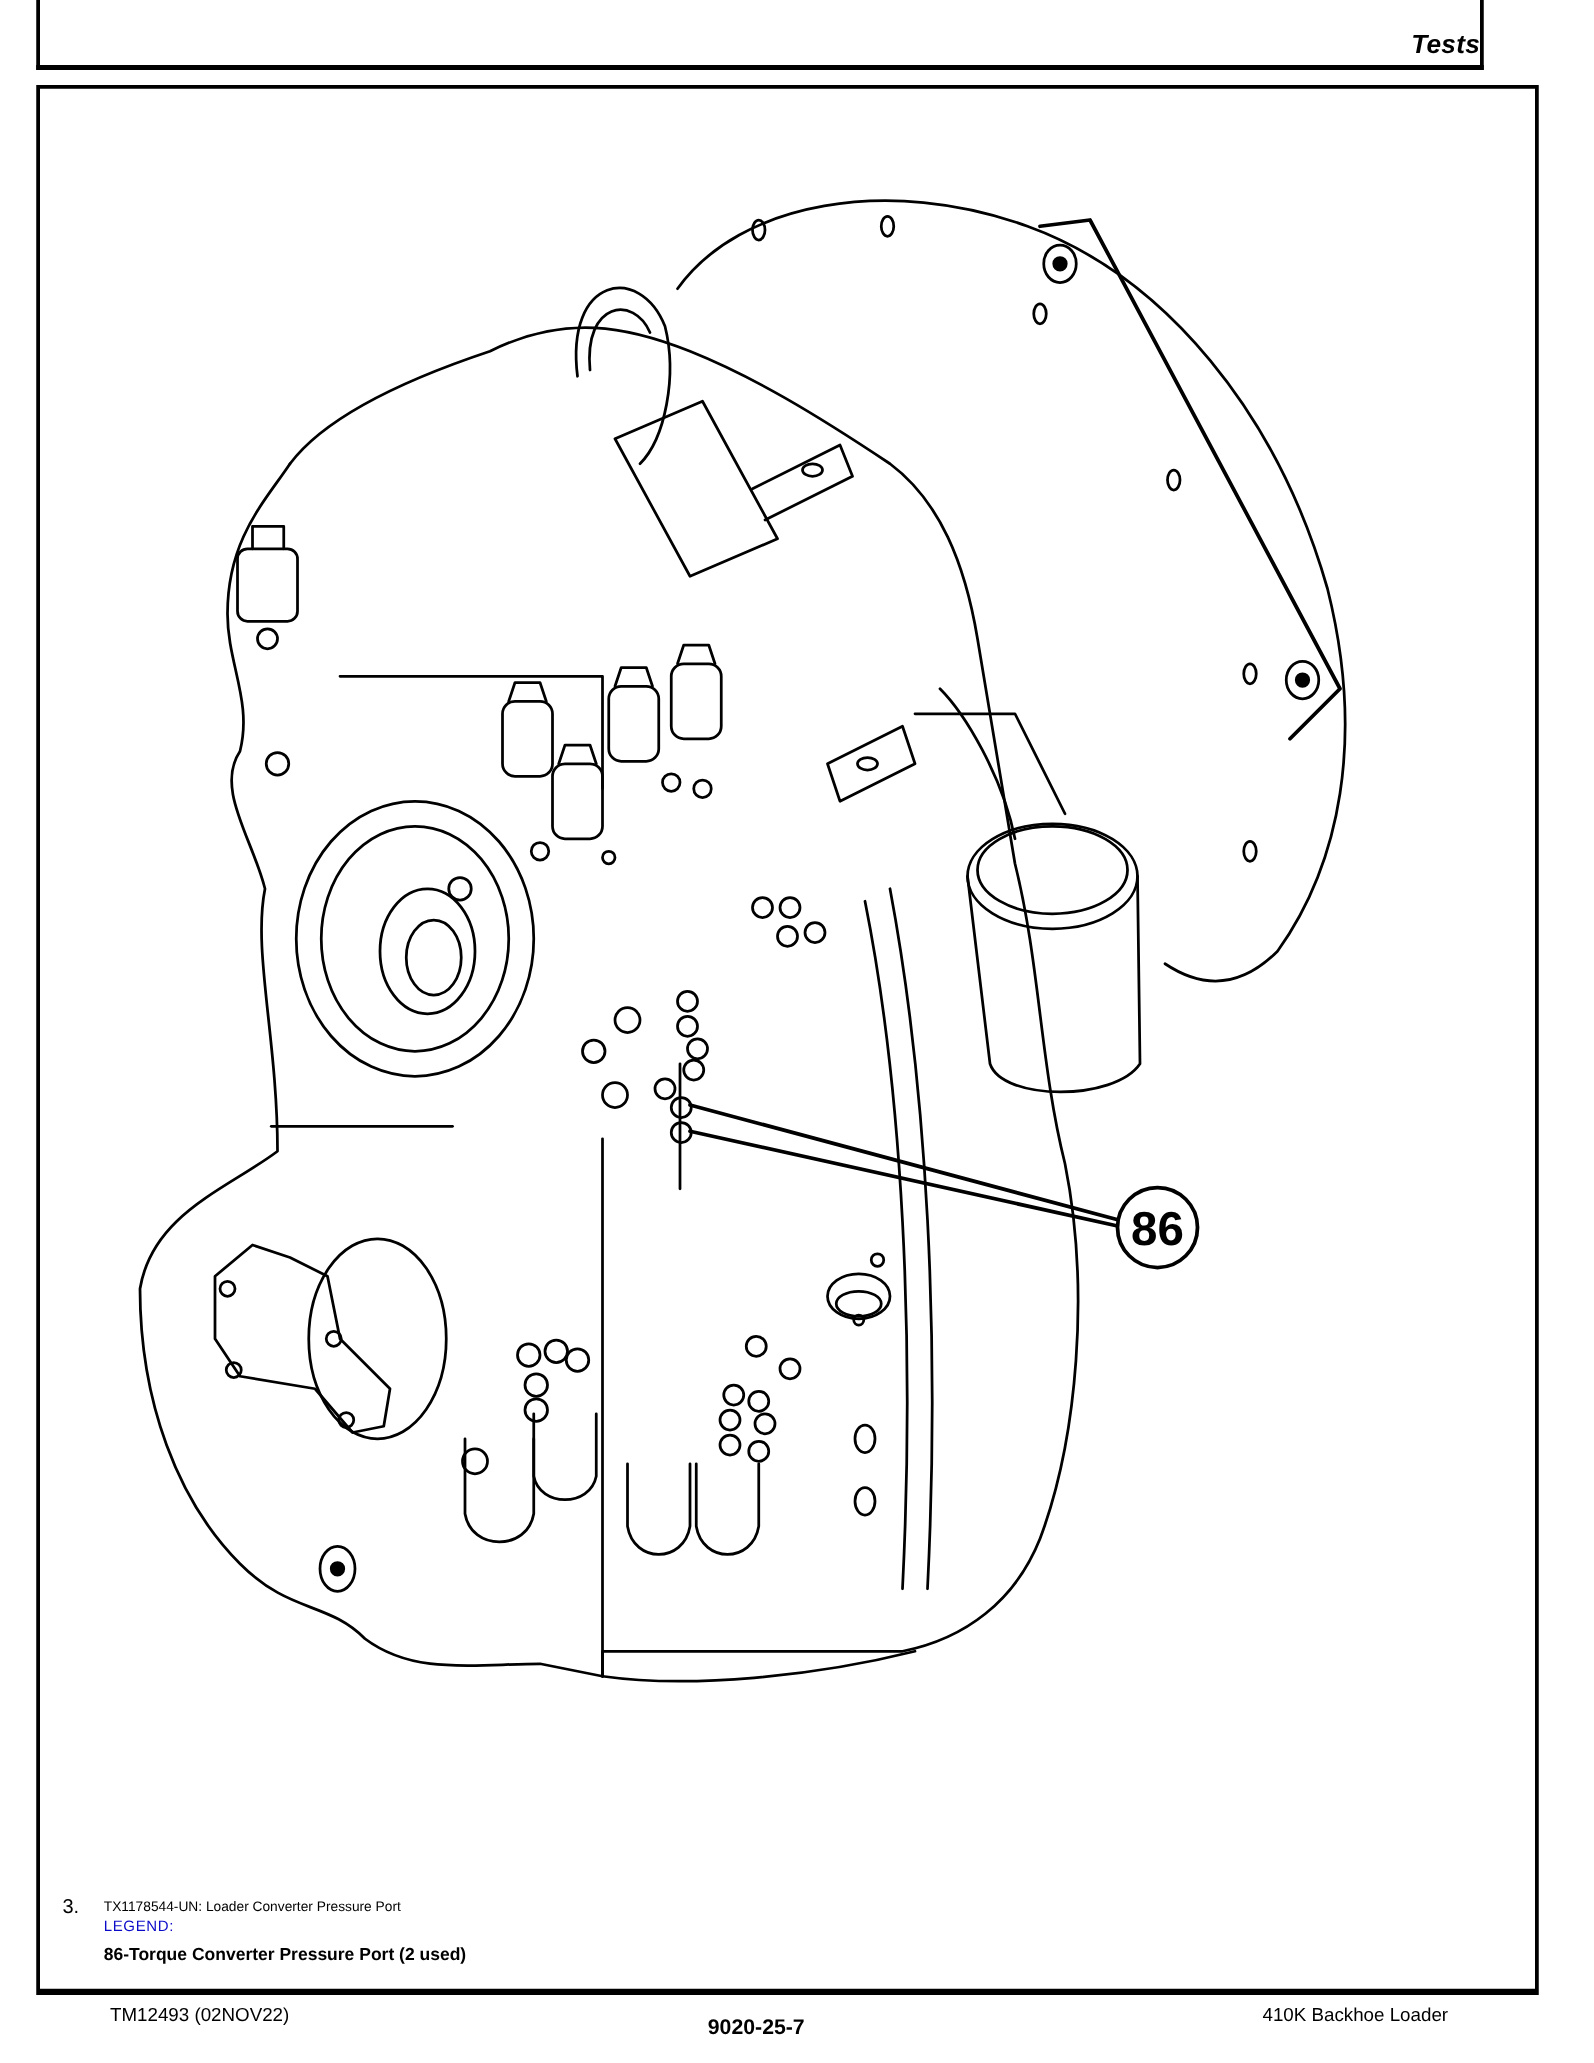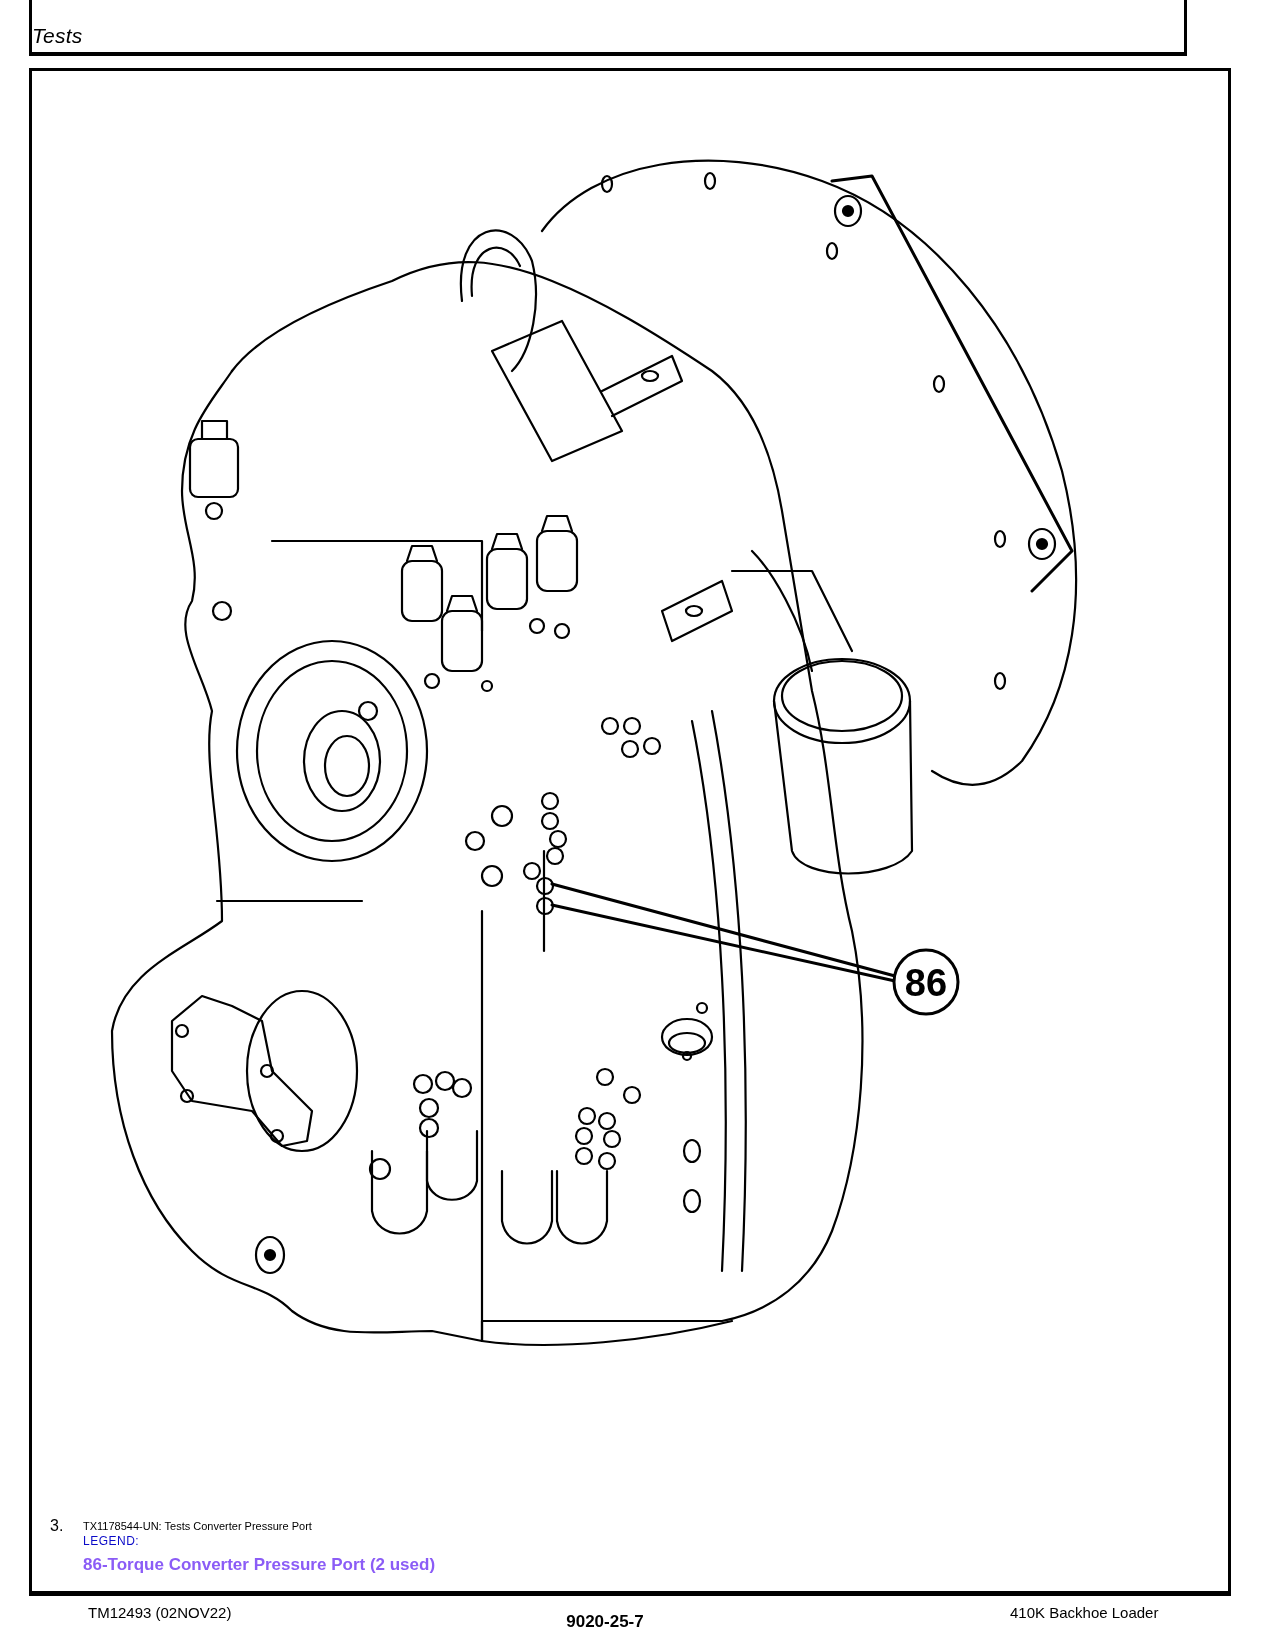--- a/index.html
+++ b/index.html
@@ -1,30 +1,30 @@
 <!DOCTYPE html>
 <html><head>
 <meta charset="utf-8">
 <style>
   html, body { margin: 0; padding: 0; background: #ffffff; }
   body { width: 1275px; height: 1650px; position: relative; overflow: hidden;
          font-family: "Liberation Sans", sans-serif; color: #000; }
   .header-box { position: absolute; left: 29px; top: -4px; width: 1152px; height: 56px;
                 border-left: 3px solid #000; border-right: 3px solid #000; border-bottom: 4px solid #000; }
-  .header-title { position: absolute; left: 0; right: 0; top: 28px; text-align: left;
-                  font-style: italic; font-size: 21px; letter-spacing: 0.2px; }
+  .header-title { position: absolute; left: 0; right: 0; top: 28px; text-align: right;
+                  font-style: italic; font-size: 21px; letter-spacing: 0.2px; font-weight: bold; }
   .main-box { position: absolute; left: 29px; top: 68px; width: 1152px; height: 1520px;
               border: 3px solid #000; border-bottom-width: 5px; padding-left: 44px; }
   .figure { position: absolute; left: 0; top: 0; width: 1152px; height: 1440px; }
   .figure svg { width: 100%; height: 100%; display: block; }
   .caption { position: absolute; left: 18px; top: 1449px; font-size: 11px; }
   .caption .num { position: absolute; left: 0; top: -3px; font-size: 16px; }
   .caption .cap-text { position: absolute; left: 33px; top: 0; white-space: nowrap; }
   .legend-title { position: absolute; left: 51px; top: 1463px; color: #0a0ac8; font-size: 12px; letter-spacing: 0.5px; }
-  .legend-item { position: absolute; left: 51px; top: 1484px; color: #8b5cf6; font-size: 17px; font-weight: bold; white-space: nowrap; }
+  .legend-item { position: absolute; left: 51px; top: 1484px; color: #000000; font-size: 14px; font-weight: bold; white-space: nowrap; }
   .footer { position: absolute; top: 1604px; font-size: 15px; text-align: center; }
   .footer-left { left: 88px; }
   .footer-center { left: 0; width: 1210px; text-align: center; font-weight: bold; font-size: 17px; top: 1602px; margin-top: 10px; }
   .footer-right { left: 1010px; }
 </style>
 </head>
 <body>
 
 <div class="header-box">
   <div class="header-title">Tests</div>
@@ -171,21 +171,21 @@
 
       <g>
         <circle cx="894" cy="911" r="32" stroke-width="3" fill="#fff"></circle>
         <text x="894" y="925" text-anchor="middle" font-family="Liberation Sans, sans-serif" font-size="38" font-weight="bold" fill="#000" stroke="none">86</text>
       </g>
     </svg>
   </div>
 
   <div class="caption">
     <span class="num">3.</span>
-    <span class="cap-text">TX1178544-UN: Tests Converter Pressure Port</span>
+    <span class="cap-text">TX1178544-UN: Loader Converter Pressure Port</span>
   </div>
   <div class="legend-title">LEGEND:</div>
   <div class="legend-item">86-Torque Converter Pressure Port (2 used)</div>
 </div>
 
 <div class="footer footer-left">TM12493 (02NOV22)</div>
 <div class="footer footer-center">9020-25-7</div>
 <div class="footer footer-right">410K Backhoe Loader</div>
 
 </body></html>

